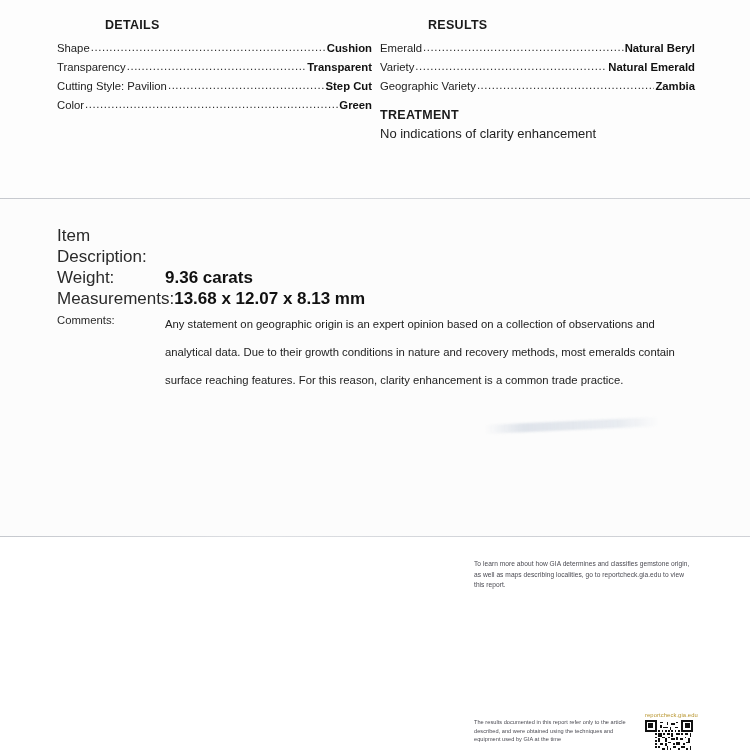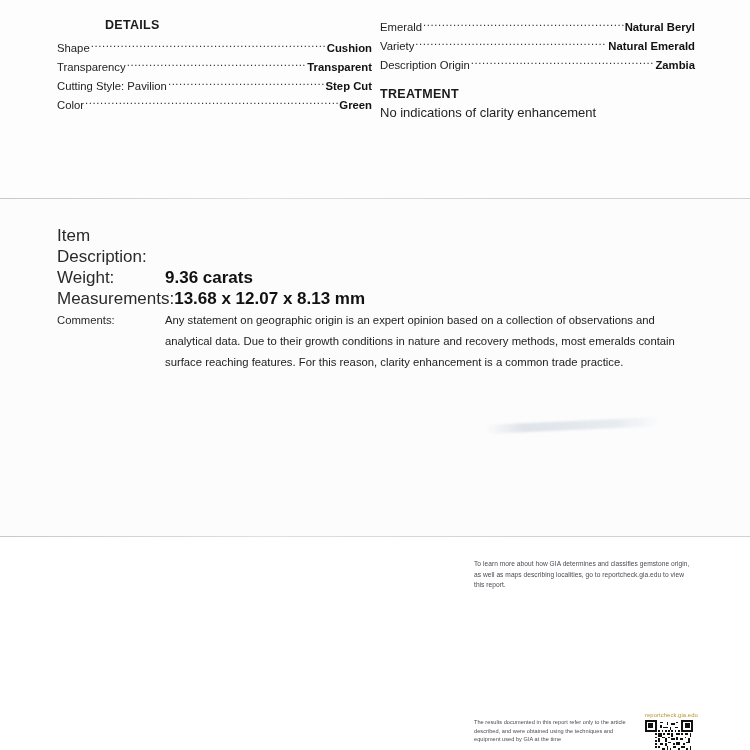--- a/index.html
+++ b/index.html
@@ -45,21 +45,21 @@
     font-weight: bold;
     letter-spacing: 0.3px;
     color: #1a1a1a;
     margin: 0 0 7px 0;
     line-height: 14px;
     padding-left: 48px;
   }
 
   .dot-row {
     display: flex;
-    align-items: center;
+    align-items: flex-end;
     font-size: 11.3px;
     line-height: 19px;
     color: #222;
     white-space: nowrap;
   }
   .dot-row .lbl {
     flex: 0 0 auto;
   }
   .dot-row .leader {
     flex: 1 1 auto;
@@ -151,21 +151,21 @@
     line-height: 21px;
     margin-top: 1px;
   }
   .comments-row .d-lbl {
     flex: 0 0 108px;
     color: #2a2a2a;
   }
   .comments-body {
     flex: 1 1 auto;
     font-size: 11.3px;
-    line-height: 21px;
+    line-height: 28px;
     color: #222;
     max-width: 530px;
   }
 
   
   .scan-streak {
     position: absolute;
     left: 485px;
     top: 222px;
     width: 175px;
@@ -254,33 +254,34 @@
       <span class="val">Step Cut</span>
     </div>
     <div class="dot-row">
       <span class="lbl">Color</span>
       <span class="leader"></span>
       <span class="val">Green</span>
     </div>
   </div>
 
   <div class="col-results">
+    <div class="section-head">RESULTS</div>
 
     <div class="dot-row">
       <span class="lbl">Emerald</span>
       <span class="leader"></span>
       <span class="val">Natural Beryl</span>
     </div>
     <div class="dot-row">
       <span class="lbl">Variety</span>
       <span class="leader"></span>
       <span class="val">Natural Emerald</span>
     </div>
     <div class="dot-row">
-      <span class="lbl">Description Origin</span>
+      <span class="lbl">Geographic Variety</span>
       <span class="leader"></span>
       <span class="val">Zambia</span>
     </div>
 
     <div class="treat-head">TREATMENT</div>
     <div class="treat-text">No indications of clarity enhancement</div>
   </div>
 </div>
 
 <div class="divider" id="divider-top"></div>

